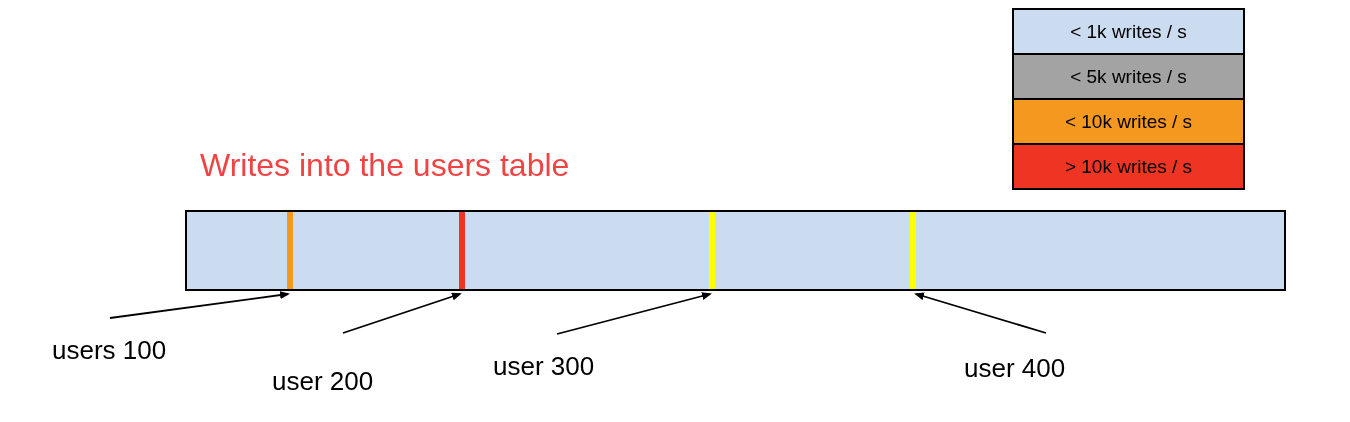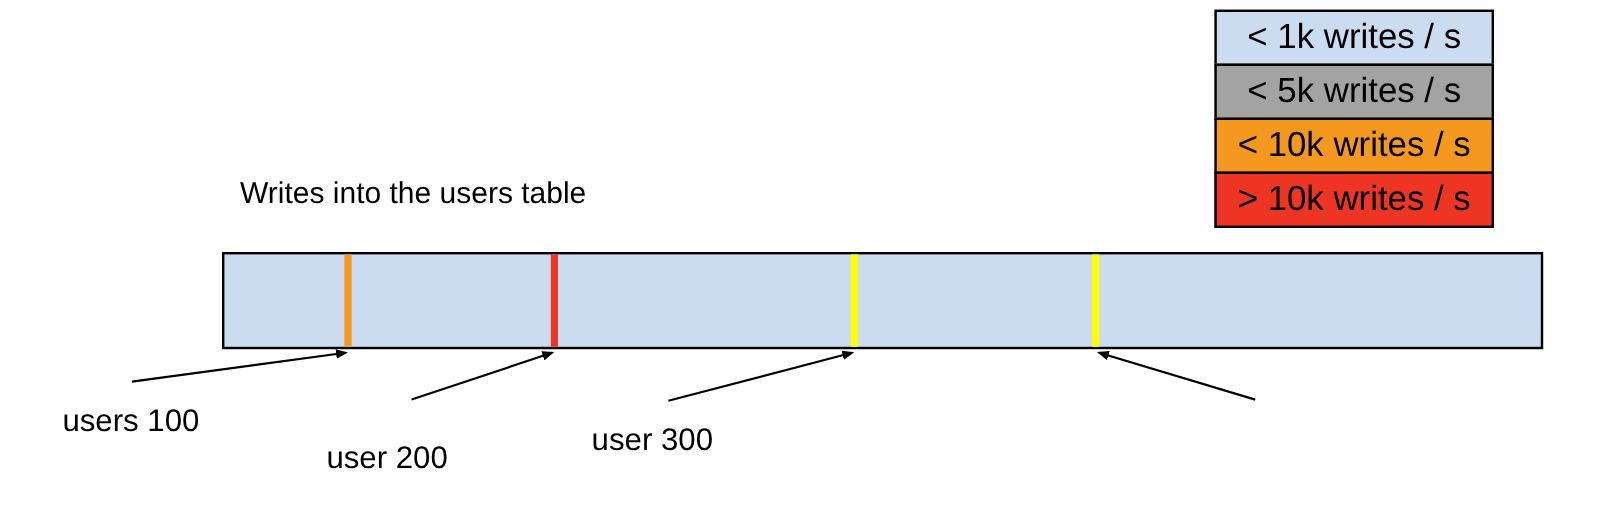--- a/index.html
+++ b/index.html
@@ -14,43 +14,43 @@
     height: 422px;
     background: #ffffff;
     overflow: hidden;
   }
 
   
   .diagram-title {
     position: absolute;
     left: 200px;
     top: 146px;
-    font-size: 25px;
+    font-size: 32px;
     line-height: 1.2;
-    color: #000000;
+    color: #ef4444;
     white-space: nowrap;
   }
 
   
   .legend {
     position: absolute;
     left: 1012px;
     top: 8px;
     width: 233px;
   }
   .legend-row {
     position: relative;
     width: 233px;
     height: 47px;
     border: 2px solid #000000;
     margin-top: -2px;
     display: flex;
     align-items: center;
     justify-content: center;
-    font-size: 29px;
+    font-size: 19px;
     white-space: nowrap;
   }
   .legend-row:first-child { margin-top: 0; }
 
   
   .table-bar {
     position: absolute;
     left: 185px;
     top: 210px;
     width: 1101px;
@@ -123,14 +123,15 @@
     </defs>
     <line x1="110" y1="318" x2="288" y2="294" stroke="#000000" stroke-width="1.8" marker-end="url(#ah)"></line>
     <line x1="343" y1="333" x2="460" y2="294" stroke="#000000" stroke-width="1.8" marker-end="url(#ah)"></line>
     <line x1="557" y1="334" x2="710" y2="294" stroke="#000000" stroke-width="1.8" marker-end="url(#ah)"></line>
     <line x1="1046" y1="333" x2="916" y2="294" stroke="#000000" stroke-width="1.8" marker-end="url(#ah)"></line>
   </svg>
 
   <div class="callout-label" id="label-user-100">users 100</div>
   <div class="callout-label" id="label-user-200">user 200</div>
   <div class="callout-label" id="label-user-300">user 300</div>
+  <div class="callout-label" id="label-user-400">user 400</div>
 
 </div>
 
 </body></html>

